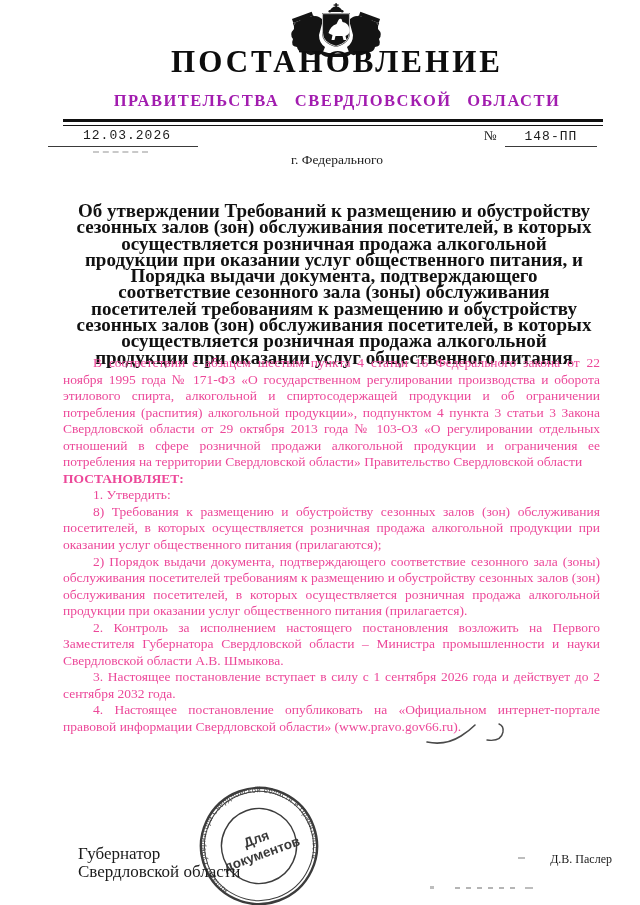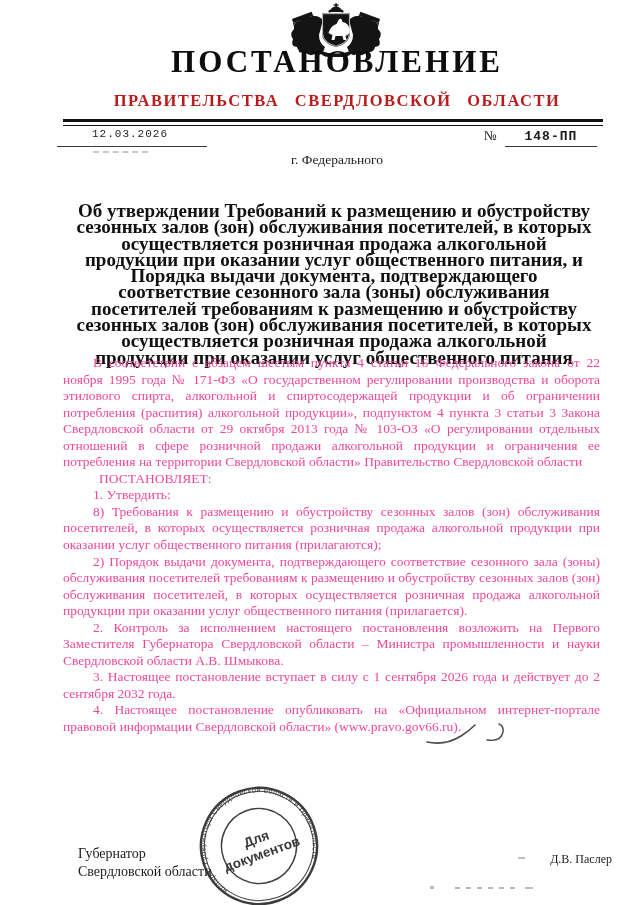--- a/index.html
+++ b/index.html
@@ -12,60 +12,60 @@
     color:#1b1b1b;
     overflow:hidden;
   }
   .emblem{position:absolute;left:268px;top:3px;width:136px;height:56px;}
   .doc-title{
     position:absolute;top:44px;left:52px;width:570px;
     text-align:center;font-weight:bold;font-size:31px;letter-spacing:3px;color:#0d0d0d;
   }
   .doc-subtitle{
     position:absolute;top:91px;left:52px;width:570px;
-    text-align:center;font-weight:bold;font-size:16.5px;letter-spacing:1.5px;word-spacing:10px;color:#b91c1c;
+    text-align:center;font-weight:bold;font-size:16.5px;letter-spacing:1.5px;word-spacing:10px;color:#a21caf;
   }
   .header-rule{
     position:absolute;top:119px;left:63px;width:540px;height:3px;
     border-top:3px solid #111;border-bottom:1px solid #111;
   }
   .date-field{
-    position:absolute;top:128px;left:57px;width:150px;height:19px;
+    position:absolute;top:128px;left:48px;width:150px;height:19px;
     border-bottom:1px solid #3a3a3a;
-    font-family:"Liberation Mono", monospace;font-size:11px;letter-spacing:1px;
+    font-family:"Liberation Mono", monospace;font-size:13px;letter-spacing:1px;
     padding-left:35px;box-sizing:border-box;
   }
   .date-artifact{
     position:absolute;top:151px;left:93px;width:55px;height:0;
     border-bottom:2px dashed #c9c9c9;
   }
   .number-field{position:absolute;top:128px;left:484px;height:19px;font-size:13.5px;}
   .number-sign{font-family:"Liberation Serif",serif;}
   .number-value{
     display:inline-block;margin-left:8px;width:92px;text-align:center;
     font-family:"Liberation Mono", monospace;font-size:13px;letter-spacing:1px;
-    border-bottom:1px solid #3a3a3a;padding-bottom:2px;font-weight:bold;
+    border-bottom:1px solid #3a3a3a;padding-bottom:2px;
   }
   .city{
     position:absolute;top:152px;left:52px;width:570px;
     text-align:center;font-size:13.5px;
   }
   .subject{
     position:absolute;top:203px;left:74px;width:520px;
     text-align:center;font-weight:bold;font-size:19px;line-height:16.3px;color:#111;
   }
   .body-text{
     position:absolute;top:355px;left:63px;width:537px;
     font-size:13.5px;line-height:16.55px;text-align:justify;color:#ec4899;
   }
   .body-text p{margin:0;text-indent:30px;}
-  .body-text p.resolves{font-weight:normal;text-indent:0;margin-left:36px;}
+  .body-text p.resolves{font-weight:bold;text-indent:0;}
   .sig-position{
     position:absolute;top:845px;left:78px;width:220px;
-    font-size:14px;line-height:17.5px;
+    font-size:17px;line-height:17.5px;
   }
   .sig-name{
     position:absolute;top:852px;left:470px;width:142px;
     text-align:right;font-size:12px;
   }
   .stamp{position:absolute;left:196px;top:783px;width:126px;height:126px;opacity:.88;}
   .squiggle{position:absolute;left:425px;top:710px;width:100px;height:42px;}
   .artifact{position:absolute;background:#bdbdbd;}
   .a1{left:518px;top:857px;width:7px;height:2px;}
   .a2{left:430px;top:886px;width:4px;height:3px;}

